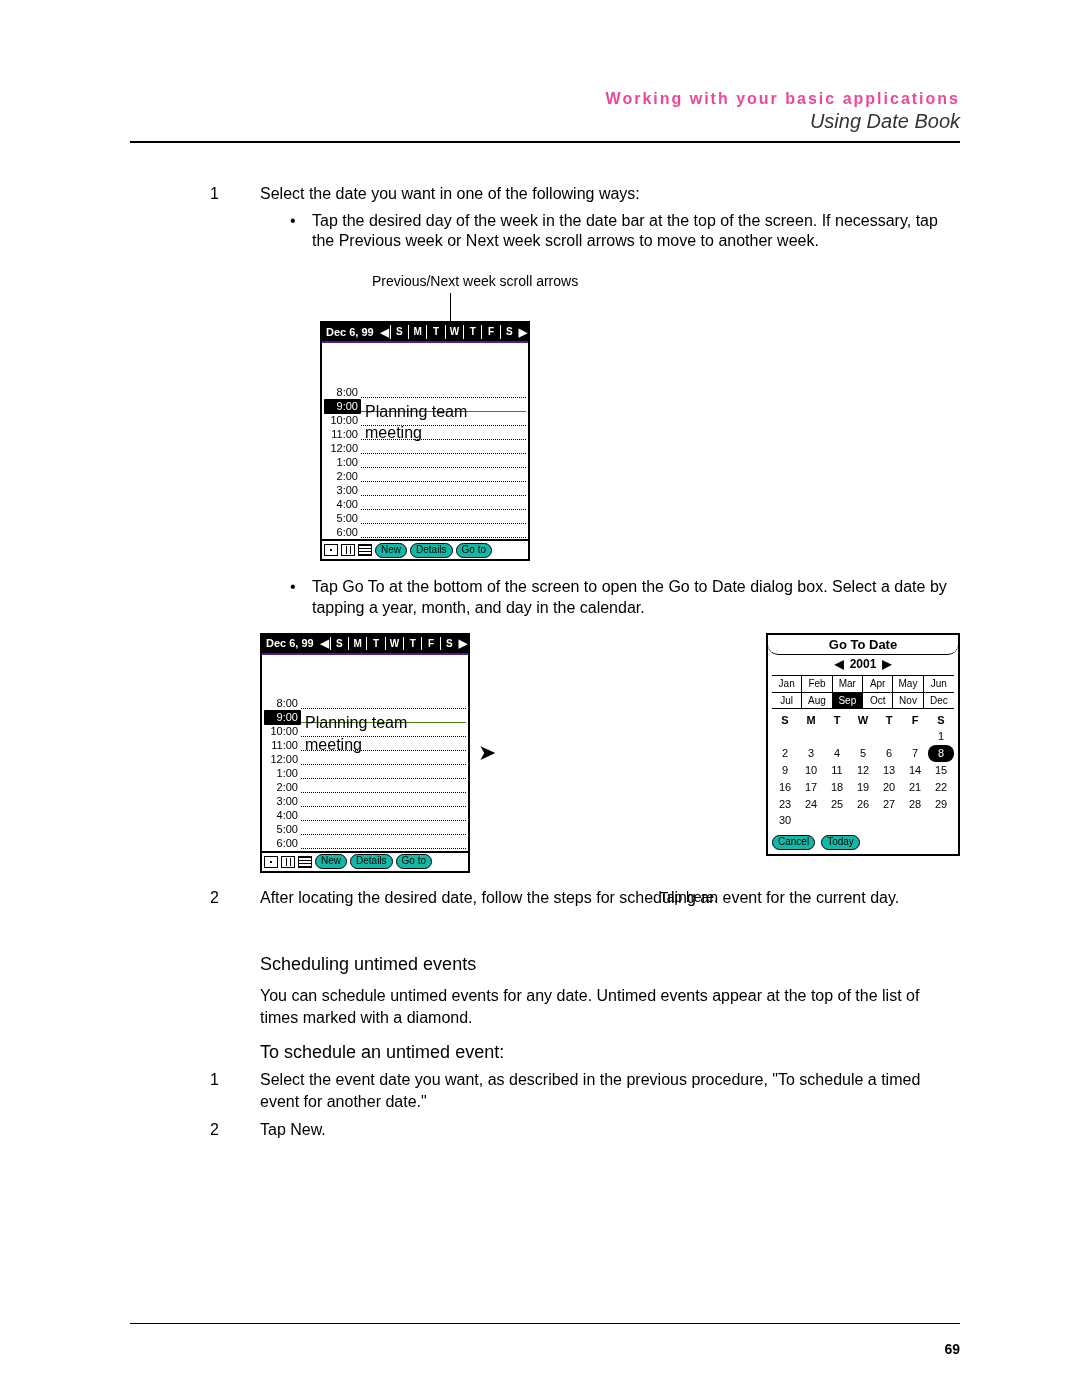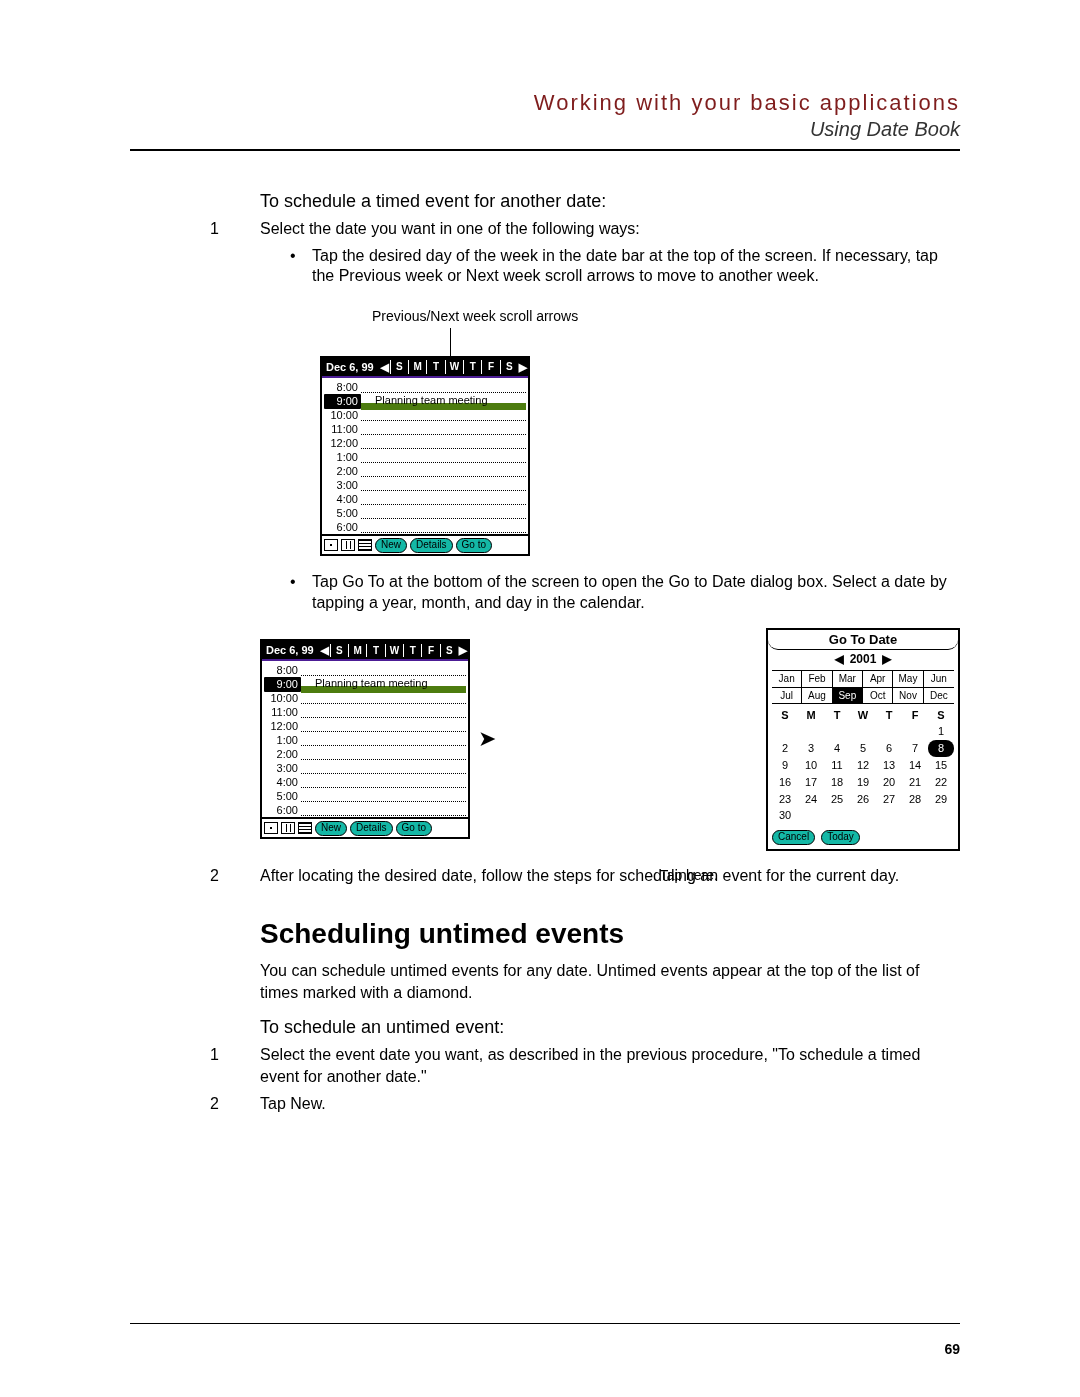--- a/index.html
+++ b/index.html
@@ -14,23 +14,24 @@
     height: 1397px;
     position: relative;
     box-sizing: border-box;
     padding: 90px 120px 60px 130px;
   }
   .running-head {
     text-align: right;
     margin-bottom: 6px;
   }
   .running-head .chapter {
-    font-size: 22px;
+    font-size: 16px;
     letter-spacing: 2px;
-    color: #7f1d1d;
+    color: #ec4899;
+    font-weight: bold;
   }
   .running-head .section {
     font-size: 20px;
     font-style: italic;
     color: #333;
     margin-top: 2px;
   }
   .head-rule {
     border: none;
     border-top: 2px solid #000;
@@ -54,23 +55,23 @@
 
   .content-block {
     margin-left: 130px;
   }
 
   .intro-heading {
     font-size: 18px;
     margin: 0 0 6px 0;
   }
   .h3 {
-    font-size: 28px;
-    margin: 31px 0 10px 0;
-    font-weight: bold;
+    font-size: 18px;
+    margin: 46px 0 10px 0;
+    font-weight: normal;
   }
 
   .ordered-list {
     margin: 0;
     padding: 0;
     list-style: none;
   }
   .ordered-list > li {
     display: flex;
     font-size: 16px;
@@ -157,43 +158,44 @@
     align-items: center;
     justify-content: center;
     border-left: 1px solid #fff;
     color: #fff;
     background: #000;
     font-size: 10px;
     cursor: pointer;
   }
   .db-body {
     padding: 2px 2px 0 2px;
+    margin-top: 40px;
   }
   .db-row {
     display: flex;
     align-items: center;
     font-size: 11px;
     height: 14px;
   }
   .db-time {
     width: 34px;
     text-align: right;
     padding-right: 3px;
     flex-shrink: 0;
   }
   .db-line {
     flex: 1;
     border-bottom: 1px dotted #000;
     height: 10px;
     position: relative;
   }
   .db-line.event-text {
-    border-bottom: 7px solid #4d7c0f;
-    font-size: 11px;
-    padding-left: 14px;
+    border-bottom: 1px solid #4d7c0f;
+    font-size: 16px;
+    padding-left: 4px;
   }
   .db-time.hi {
     background: #000;
     color: #fff;
     border-radius: 1px;
   }
   .db-footer {
     border-top: 2px solid #000;
     height: 18px;
     display: flex;
@@ -309,23 +311,20 @@
 </head>
 <body>
 <div class="page">
 
   <div class="running-head">
     <div class="chapter">Working with your basic applications</div>
     <div class="section">Using Date Book</div>
   </div>
   <hr class="head-rule">
 
-  <div class="content-block">
-    <p class="intro-heading">To schedule a timed event for another date:</p>
-  </div>
 
   <ol class="ordered-list" style="margin-left:80px;">
     <li>
       <span class="num">1</span>
       <div style="flex:1;">
         <span>Select the date you want in one of the following ways:</span>
         <ul class="bullet-list" style="margin-left:30px; margin-top:6px;">
           <li>
             <span class="dot">•</span>
             <span>Tap the desired day of the week in the date bar at the top of the screen. If necessary, tap the Previous week or Next week scroll arrows to move to another week.</span>

